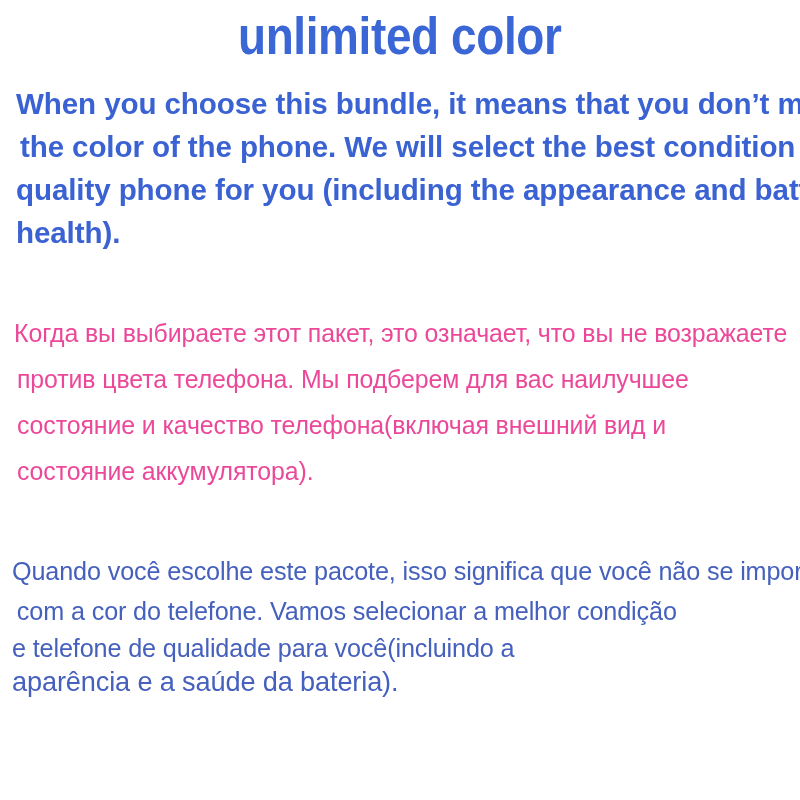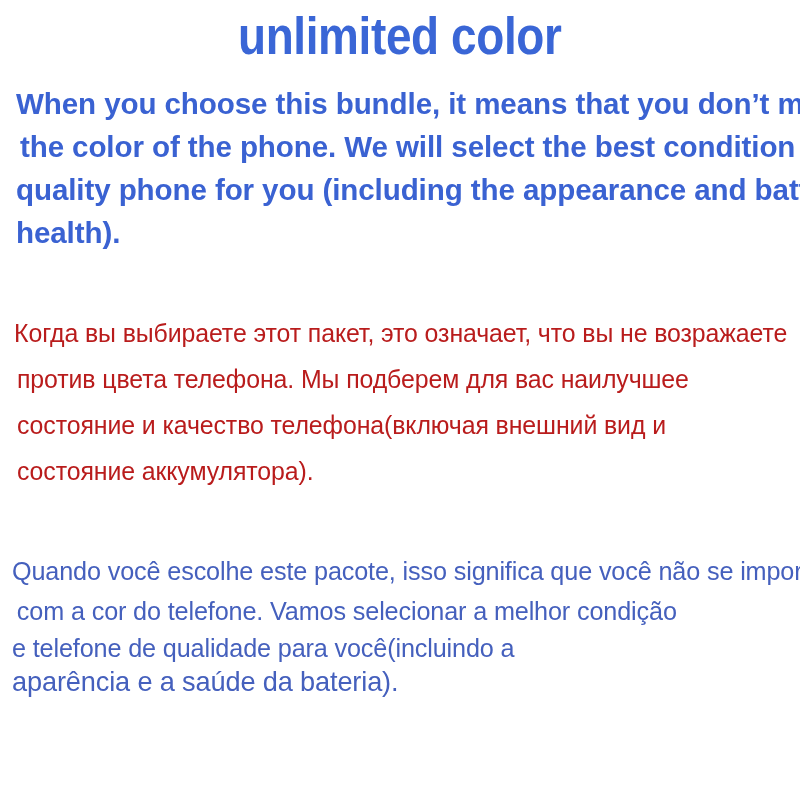--- a/index.html
+++ b/index.html
@@ -71,21 +71,21 @@
     transform: scaleX(0.985);
     transform-origin: left center;
   }
   .block-en .ln.indent { padding-left: 4px; }
 
   
   .block-ru {
     top: 310px;
     left: 14px;
     width: 786px;
-    color: #b91c1c;
+    color: #ec4899;
     font-family: "Liberation Sans Narrow", "Liberation Sans", "DejaVu Sans Condensed", sans-serif;
     font-size: 25px;
     font-weight: 400;
     line-height: 46px;
     letter-spacing: -0.1px;
   }
   .block-ru .ln {
     transform: scaleX(0.995);
     transform-origin: left center;
   }

